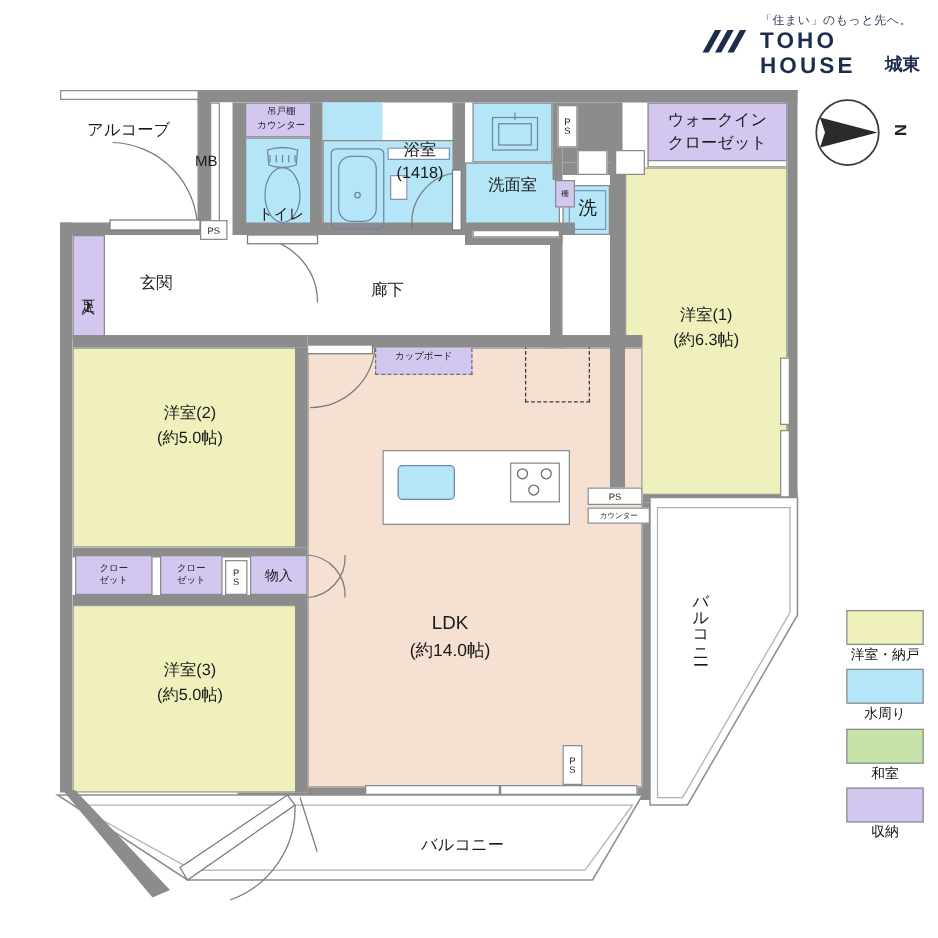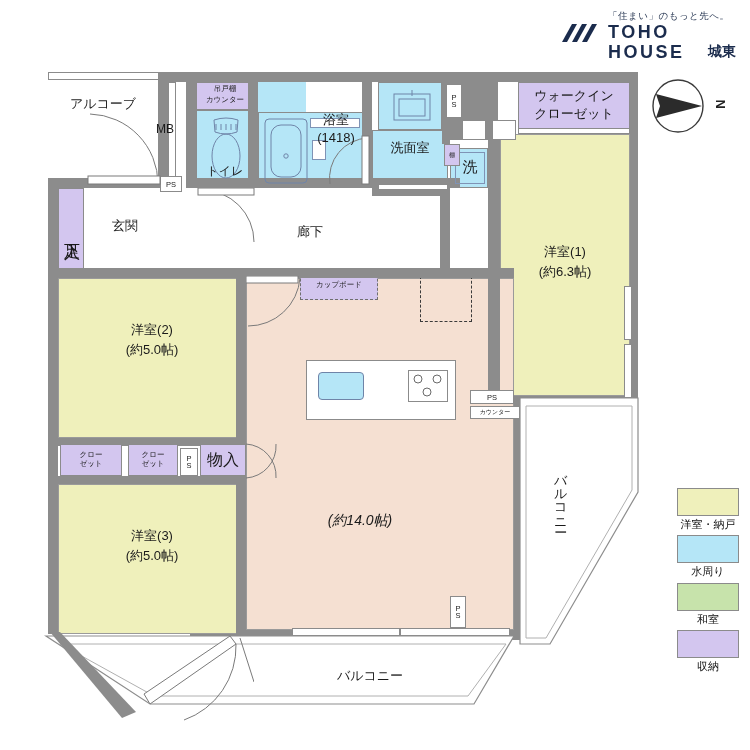--- a/index.html
+++ b/index.html
@@ -26,21 +26,21 @@
 
   
   .plan { position: absolute; left: 0; top: 0; width: 750px; height: 750px; }
 
   .rm { position: absolute; }
   .wall   { position: absolute; background: #8c8c8c; }
   .outline{ position: absolute; border: 1px solid #8b8b8b; }
 
   .lbl { position: absolute; font-size: 13px; color: #1a1a1a; text-align: center;
          line-height: 1.25; white-space: nowrap; }
-  .lbl-sm  { font-size: 16px; text-align: center; }
+  .lbl-sm  { font-size: 11px; text-align: center; }
   .lbl-xs  { font-size: 7.5px; }
   .lbl-xxs { font-size: 6px; }
   .lbl-lg  { font-size: 15px; }
   .vert { writing-mode: vertical-rl; text-orientation: upright; white-space: nowrap; }
 
   .box { position: absolute; border: 1px solid #8b8b8b; display: flex;
          align-items: center; justify-content: center; font-size: 8px; color: #1a1a1a; }
 
   
   .fx { position: absolute; border: 1px solid #7f93b5; }
@@ -302,21 +302,22 @@
 
     <div class="lbl" style="left:500px; top:244px; width:130px;">洋室(1)</div>
     <div class="lbl" style="left:500px; top:264px; width:130px;">(約6.3帖)</div>
 
     <div class="lbl" style="left:58px; top:322px; width:188px;">洋室(2)</div>
     <div class="lbl" style="left:58px; top:342px; width:188px;">(約5.0帖)</div>
 
     <div class="lbl" style="left:58px; top:528px; width:188px;">洋室(3)</div>
     <div class="lbl" style="left:58px; top:548px; width:188px;">(約5.0帖)</div>
 
-    <div class="lbl" style="left:290px; top:512px; width:140px; font-size:14px;font-style:italic;">(約14.0帖)</div>
+    <div class="lbl lbl-lg" style="left:290px; top:490px; width:140px;">LDK</div>
+    <div class="lbl" style="left:290px; top:512px; width:140px; font-size:14px;">(約14.0帖)</div>
 
     <div class="lbl lbl-xs" style="left:300px; top:280px; width:78px;">カップボード</div>
 
     <div class="lbl vert" style="left:552px; top:436px; height:120px; font-size:13px;">バルコニー</div>
     <div class="lbl" style="left:250px; top:668px; width:240px; font-size:13px;">バルコニー</div>
   </div>
 
   <div class="legend">
     <div>
       <div class="lg-sw" style="background:#eff0bb"></div>

